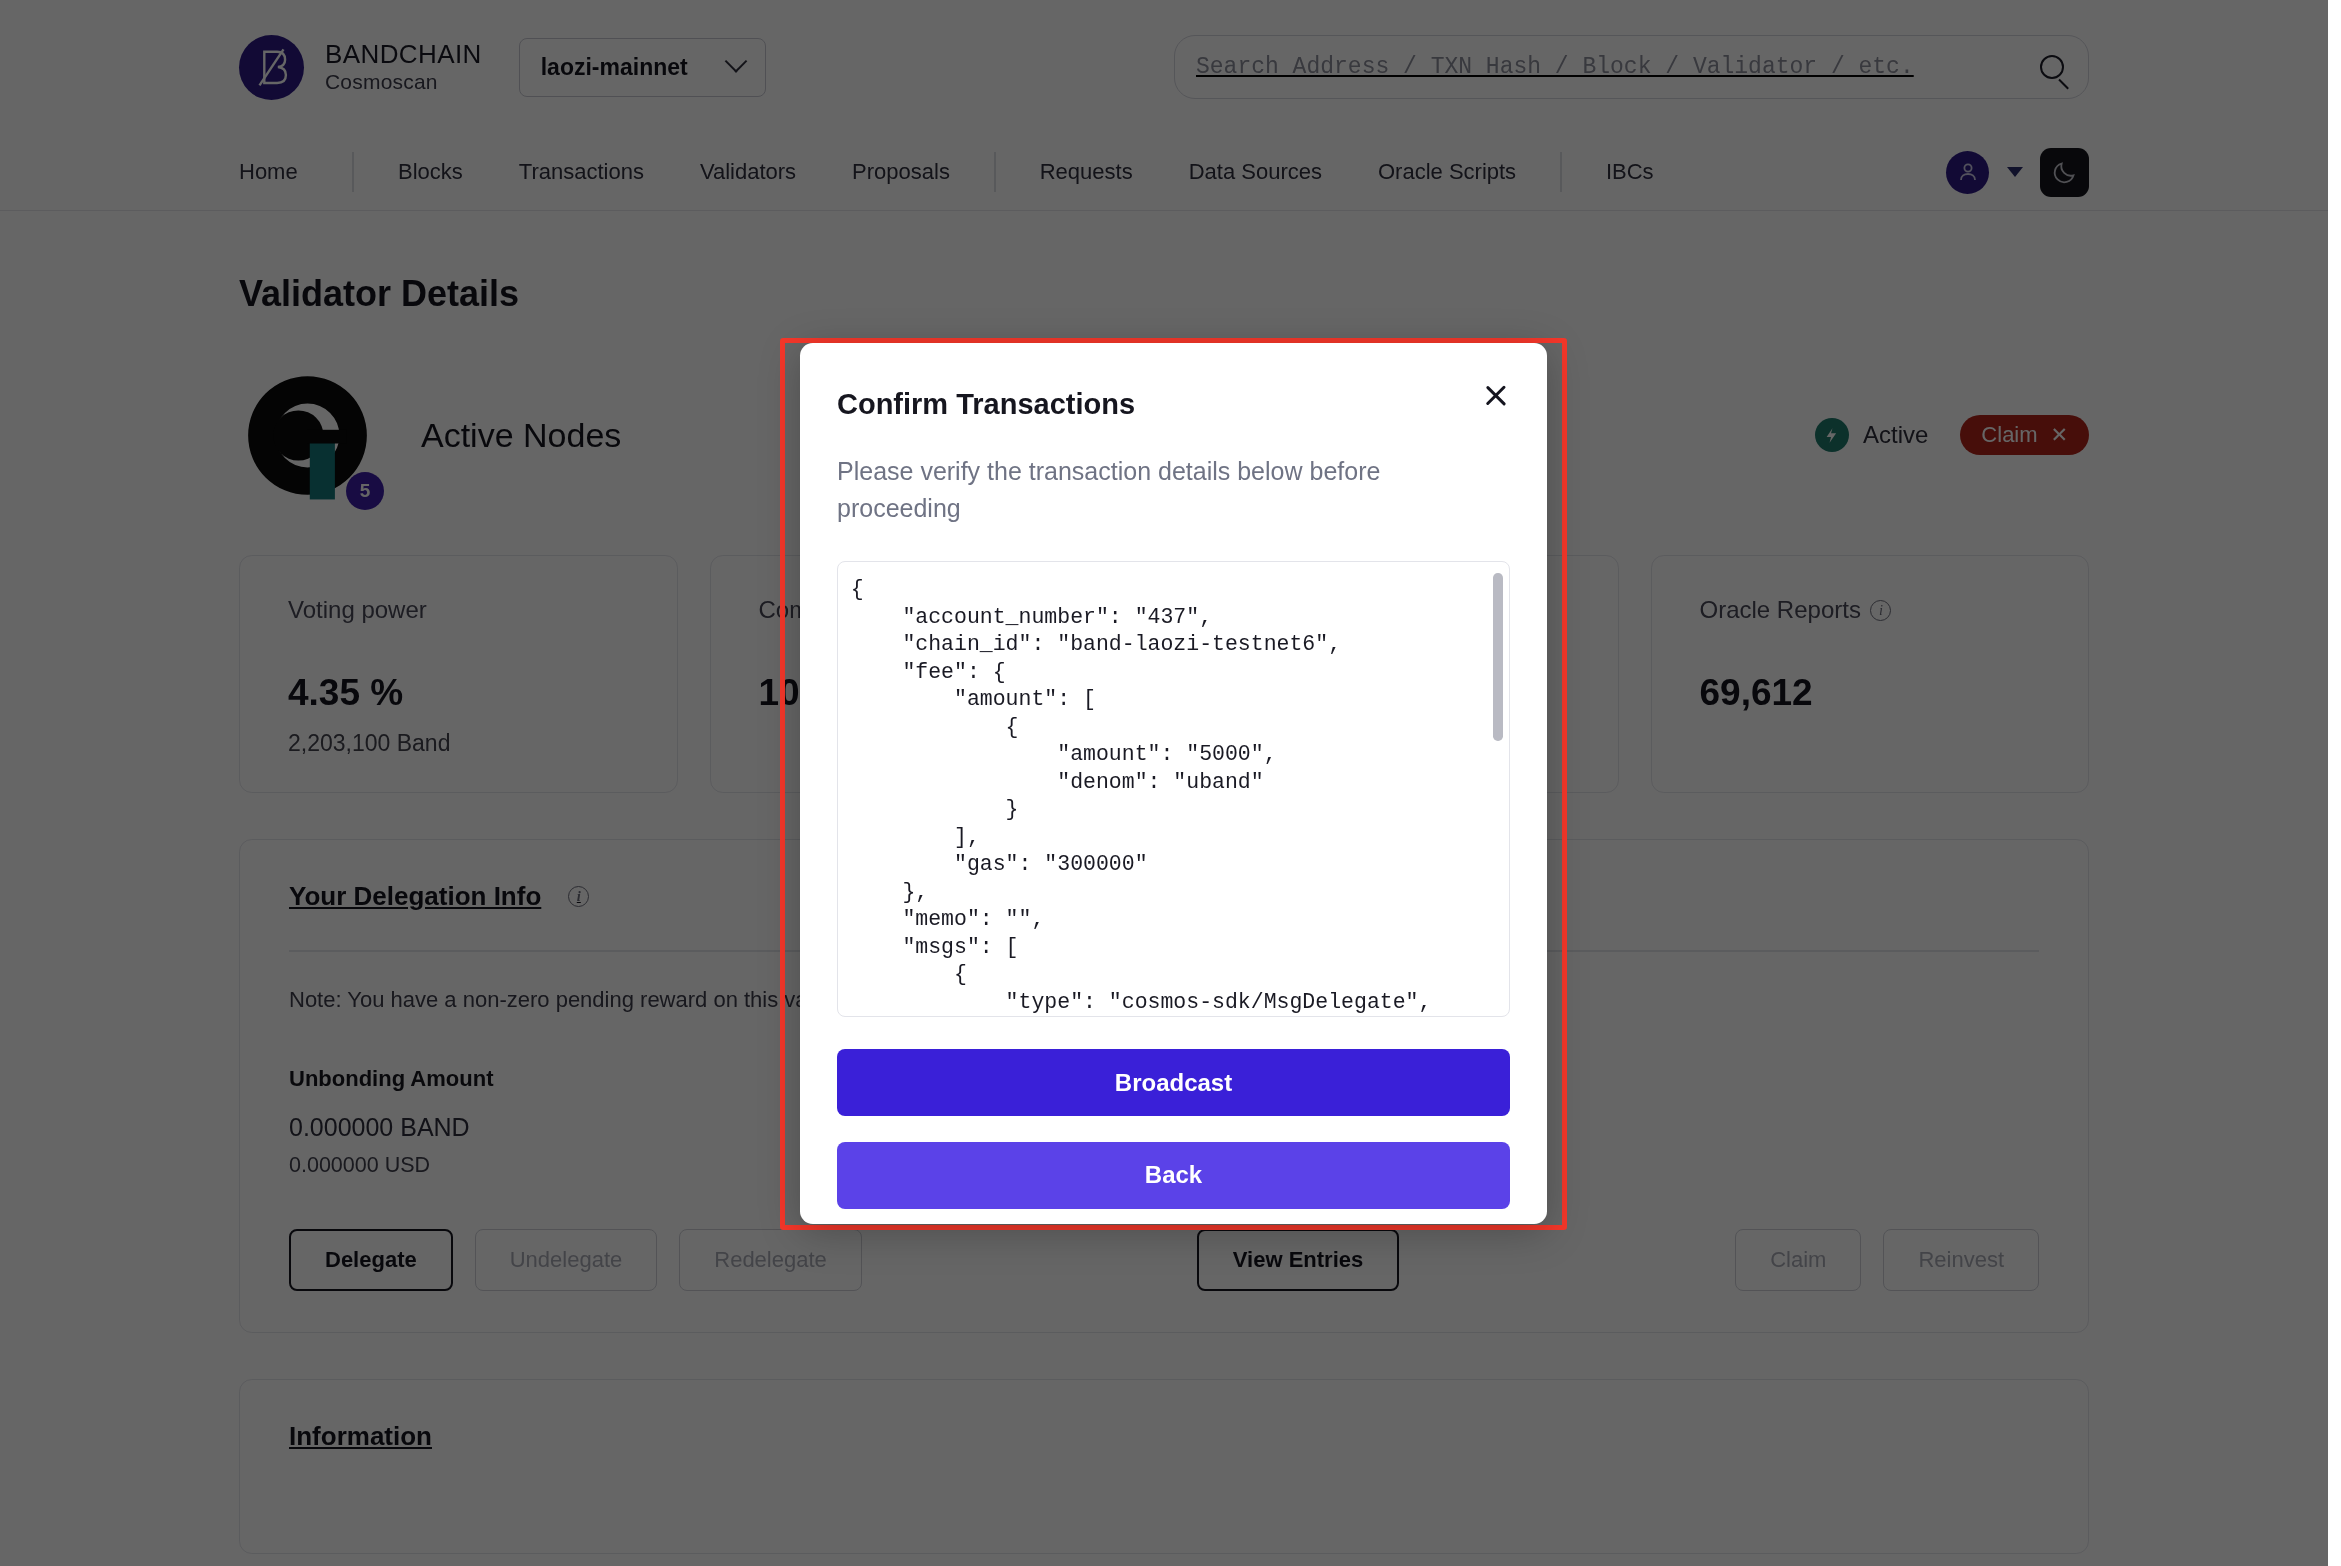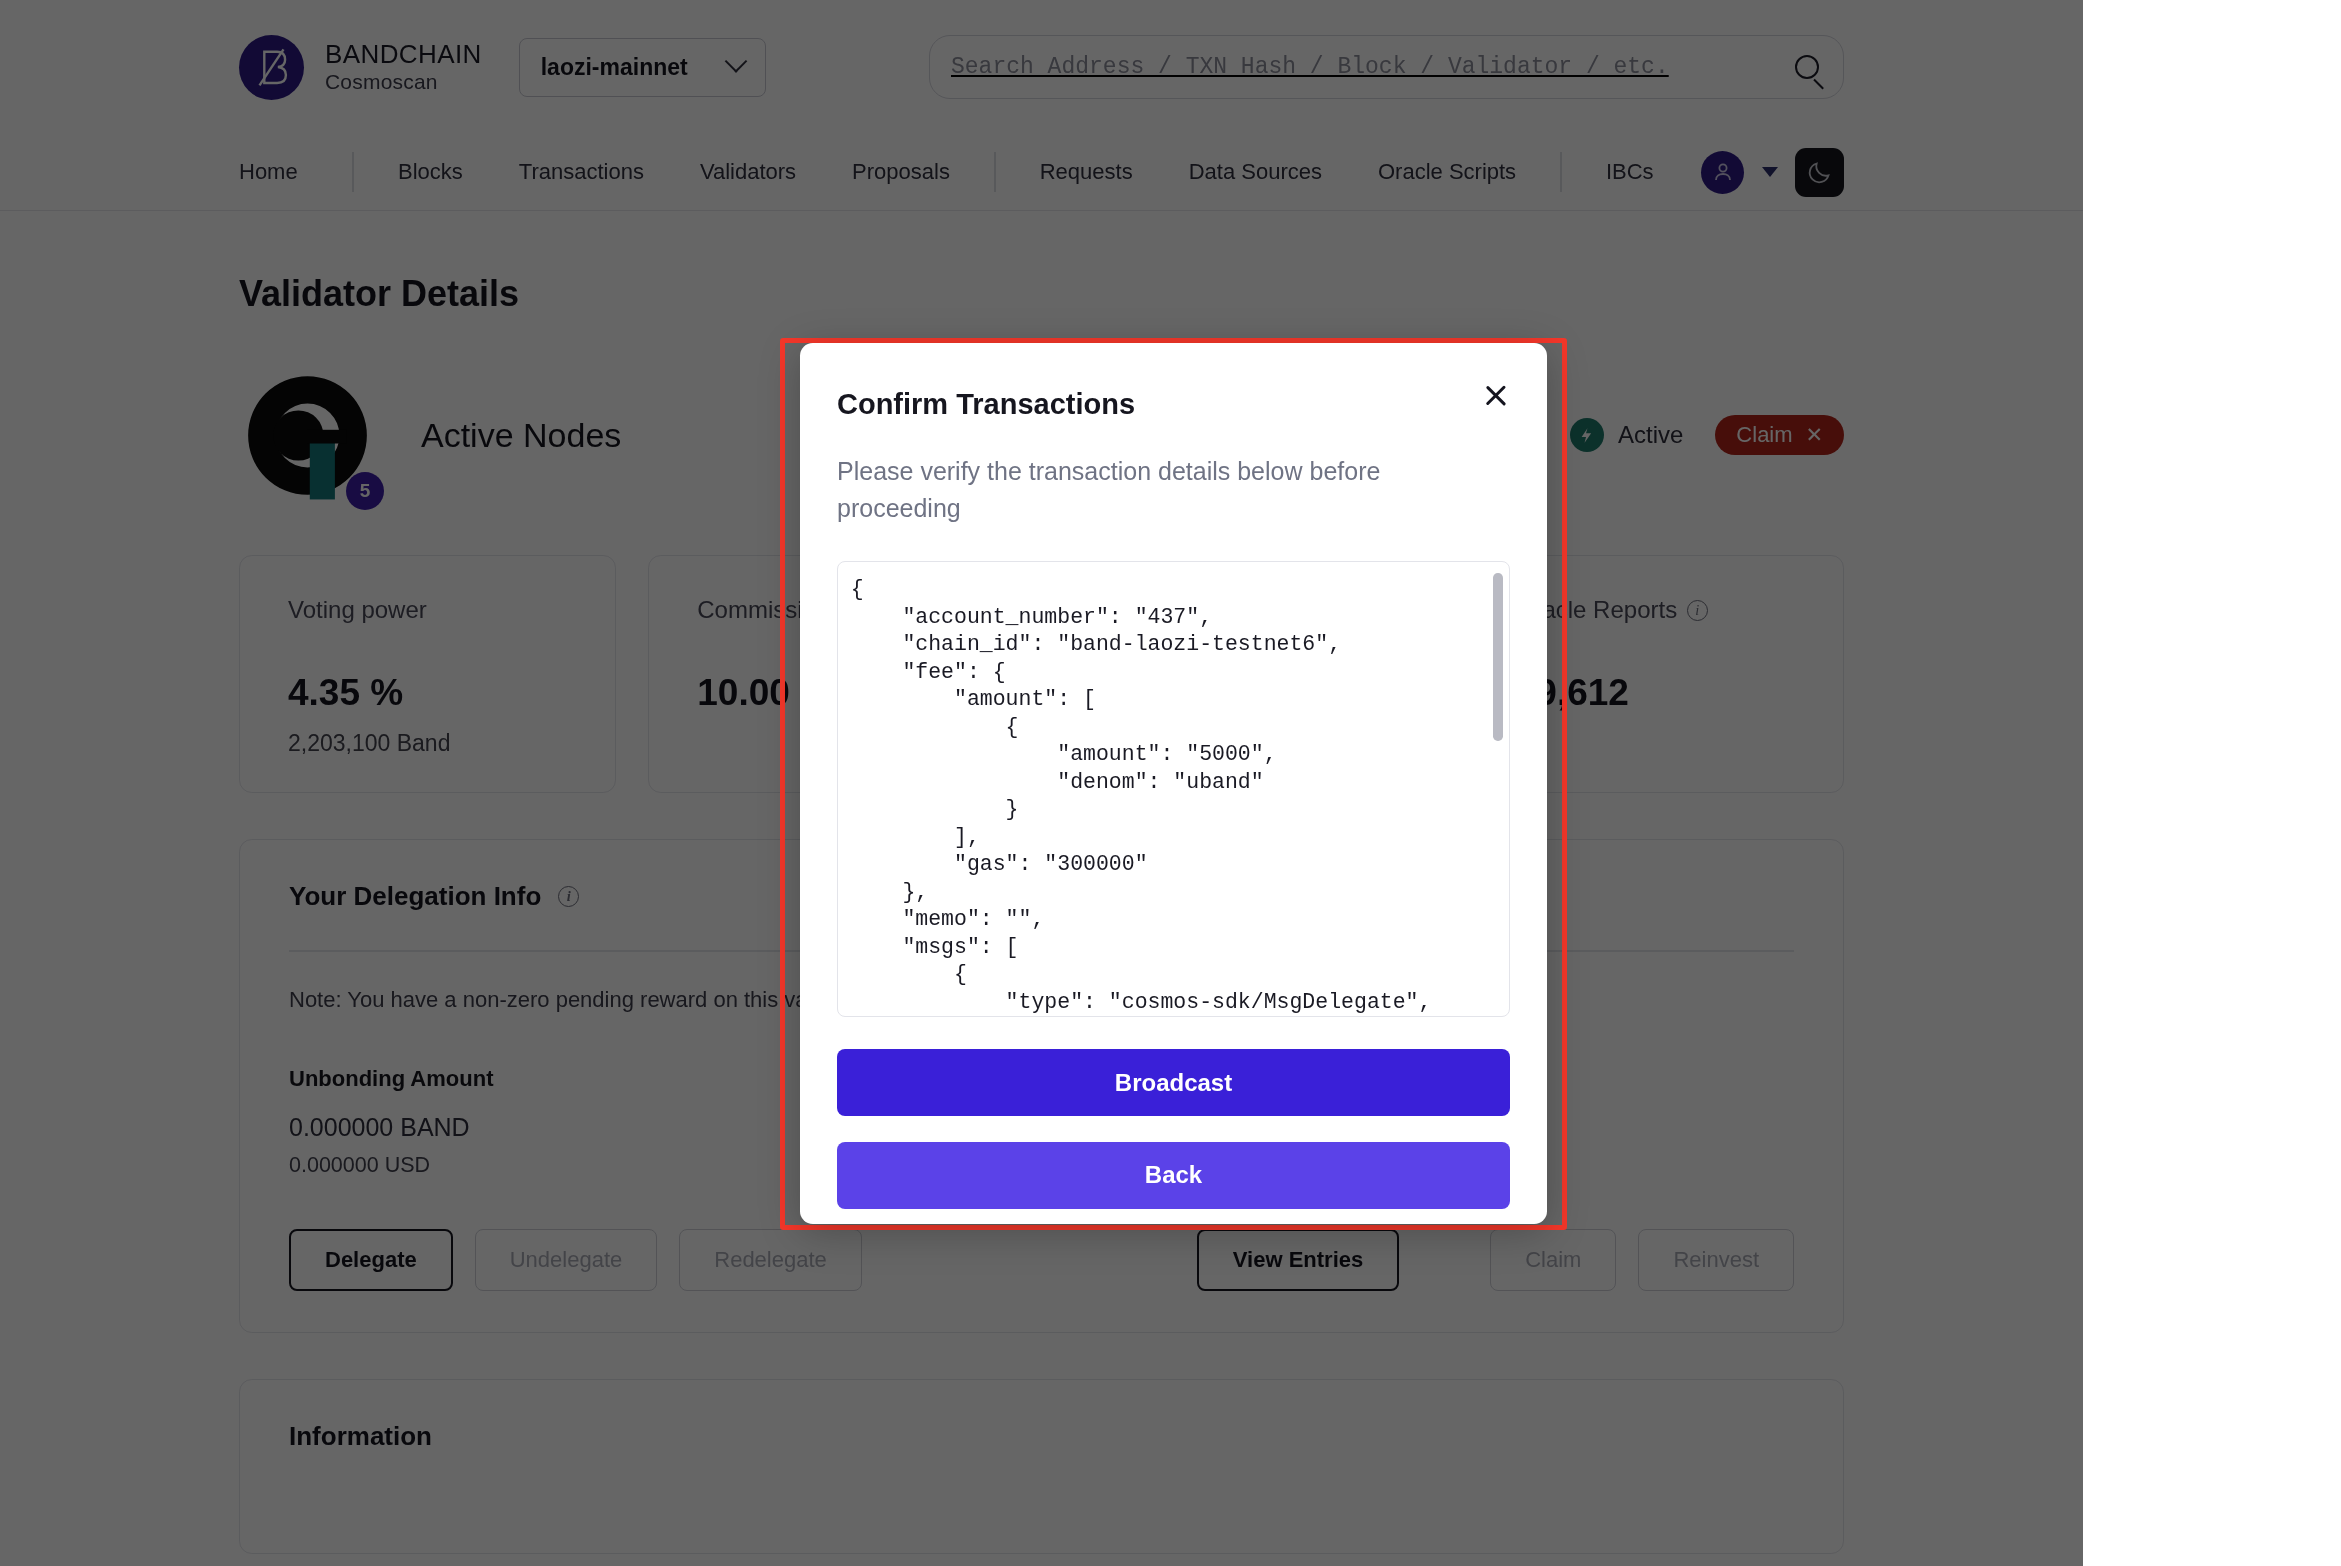--- a/index.html
+++ b/index.html
@@ -4,21 +4,21 @@
 <style>
   * { box-sizing: border-box; margin: 0; padding: 0; }
   html, body {
     width: 2342px; height: 1567px;
     font-family: "Liberation Sans", sans-serif;
     background: #ffffff;
     overflow: hidden;
   }
   #page {
     position: relative;
-    width: 2083px; height: 1567px;
+    width: 2328px; height: 1567px;
     background: #f0abfc;
     padding-left: 28px;
   }
 
   
   #page-under {
     position: absolute; inset: 0;
     background: #ffffff;
   }
   #scrim {
@@ -181,21 +181,21 @@
   }
 
   .panel {
     margin-top: 46px;
     border: 1.6px solid #e4e5eb; border-radius: 12.8px;
     background: #fff;
     padding: 41px 49px;
   }
   .panel-title {
     font-size: 26px; font-weight: 700; color: #15151f;
-    display: flex; align-items: center; gap: 17px;
+    display: flex; align-items: center; gap: 27px; text-decoration: underline;
   }
   .panel-divider { height: 1.6px; background: #e4e5eb; margin: 38px 0 35px; }
   .note {
     font-size: 22px; color: #3d3d4b;
   }
   .deleg-grid {
     display: flex; margin-top: 53px;
   }
   .deleg-col { flex: 1; }
   .deleg-col.c2 { flex: 1.12; }

